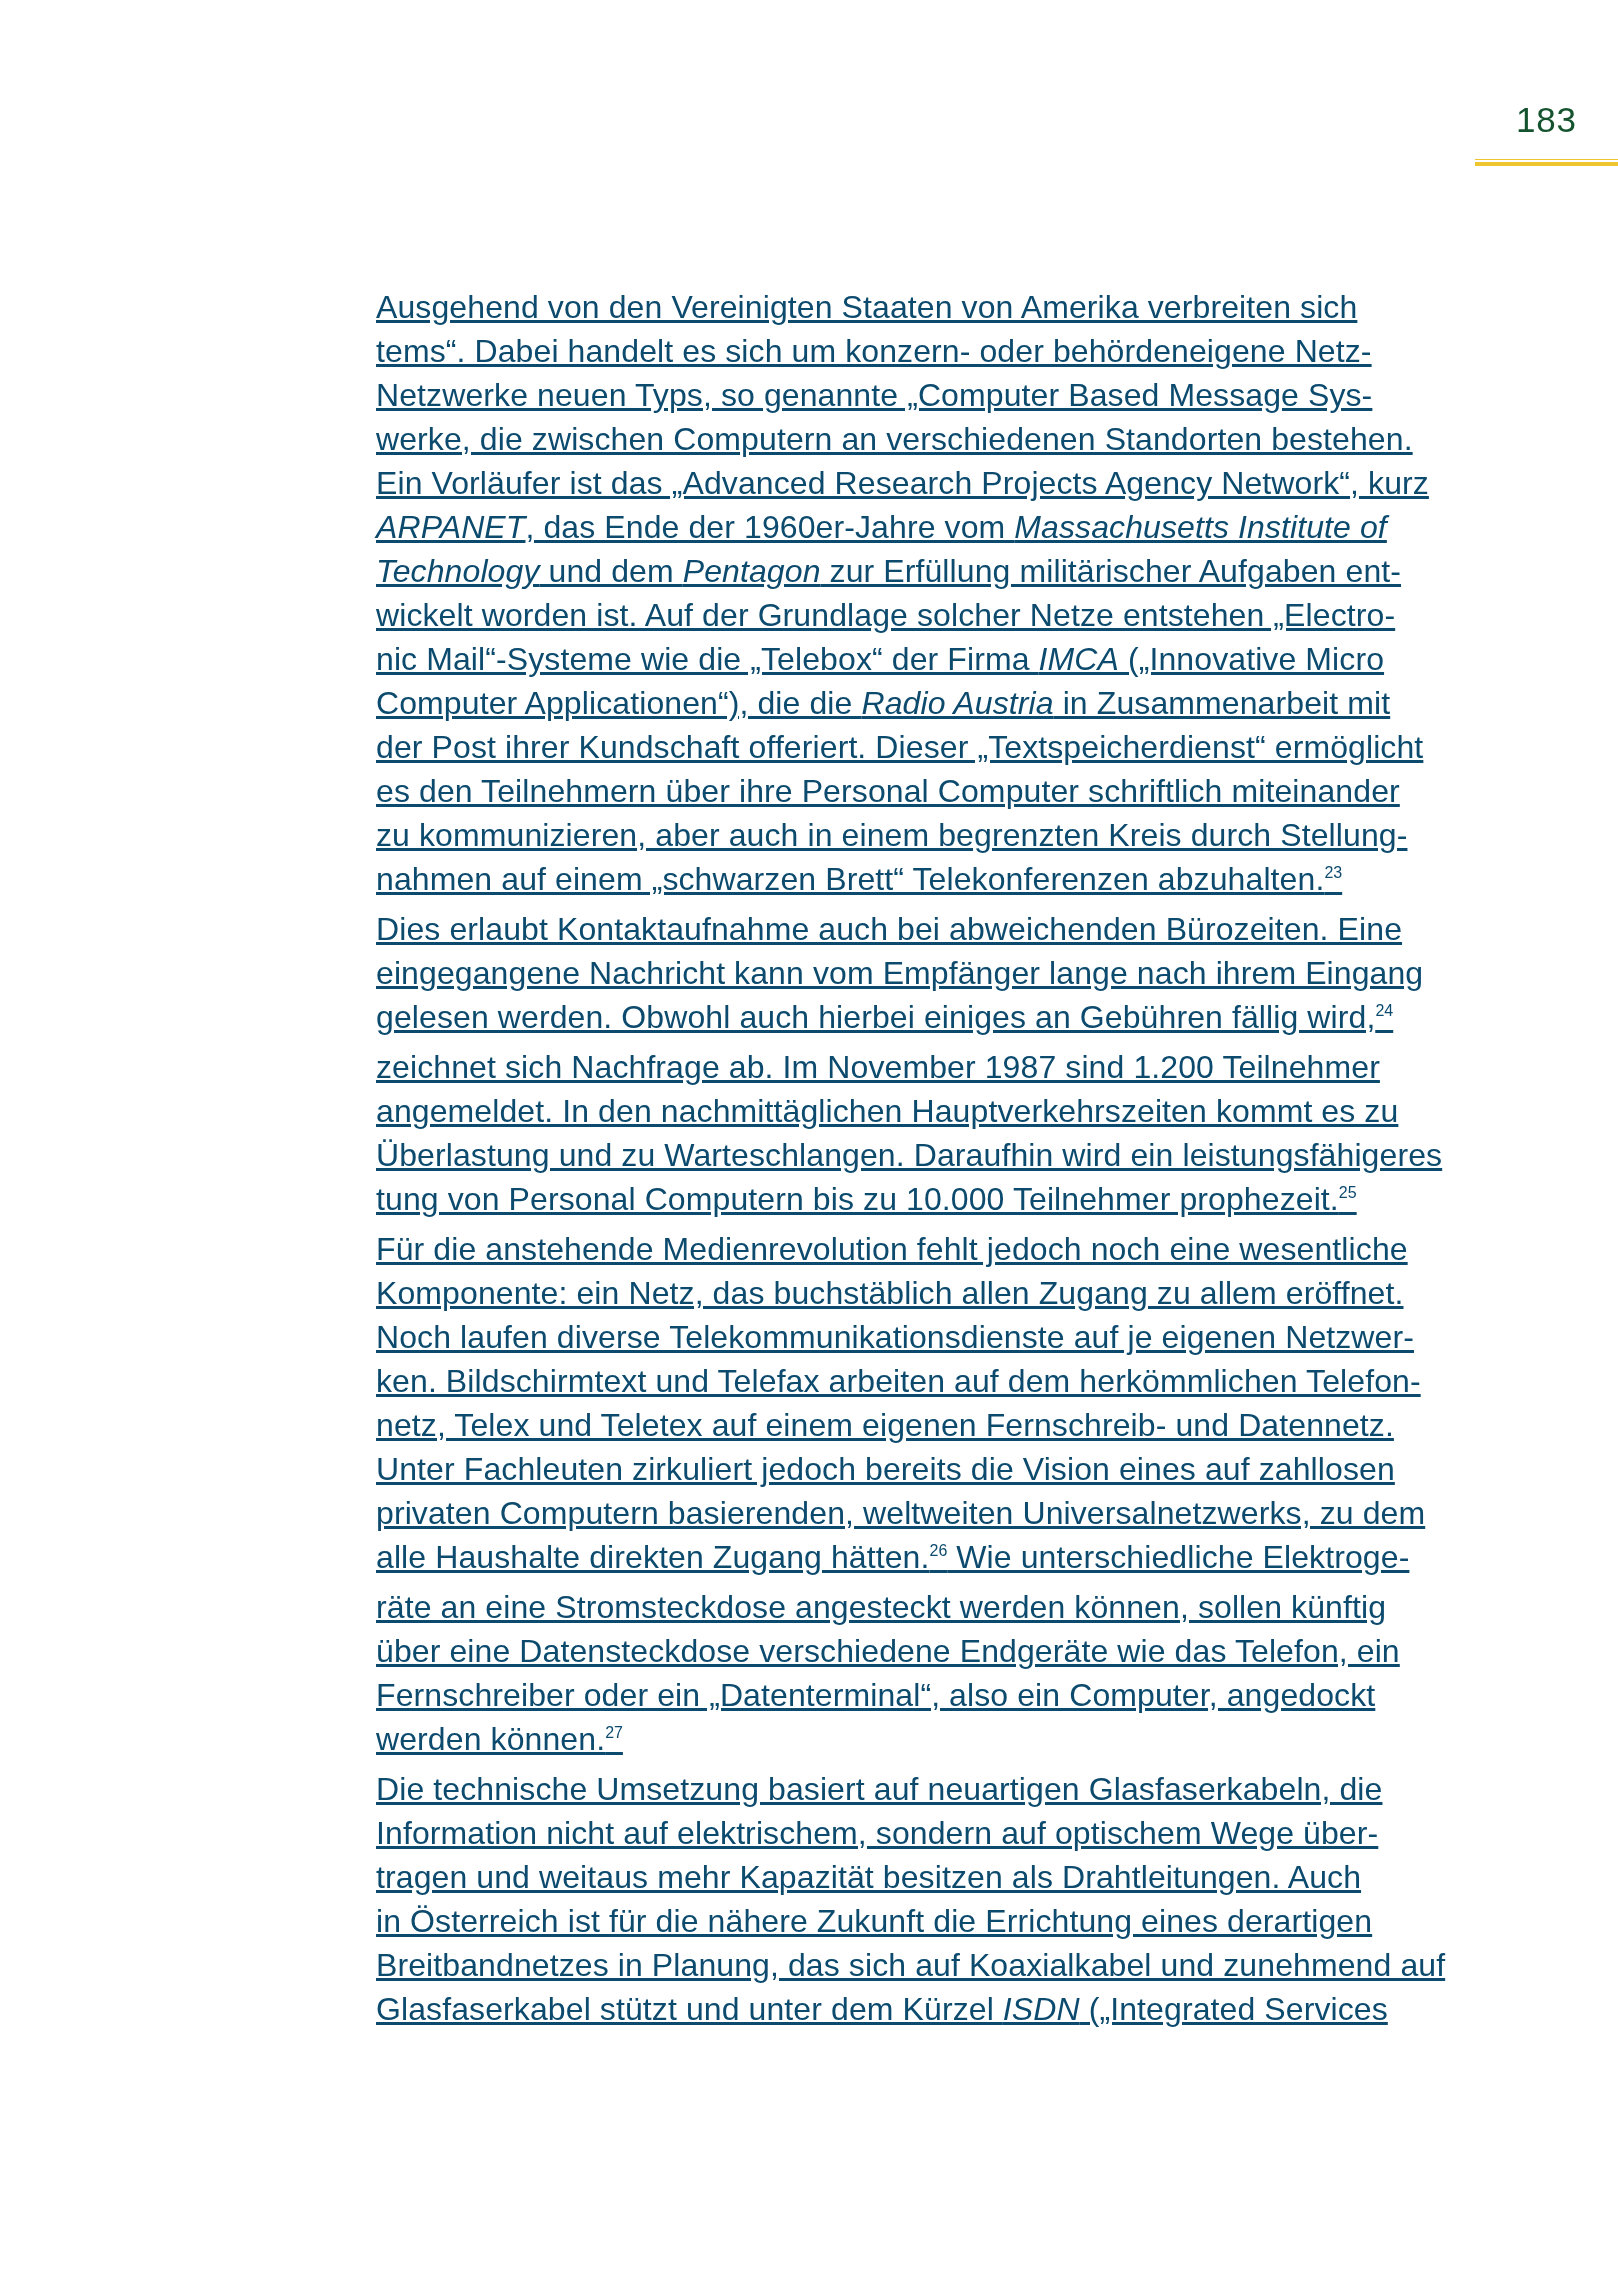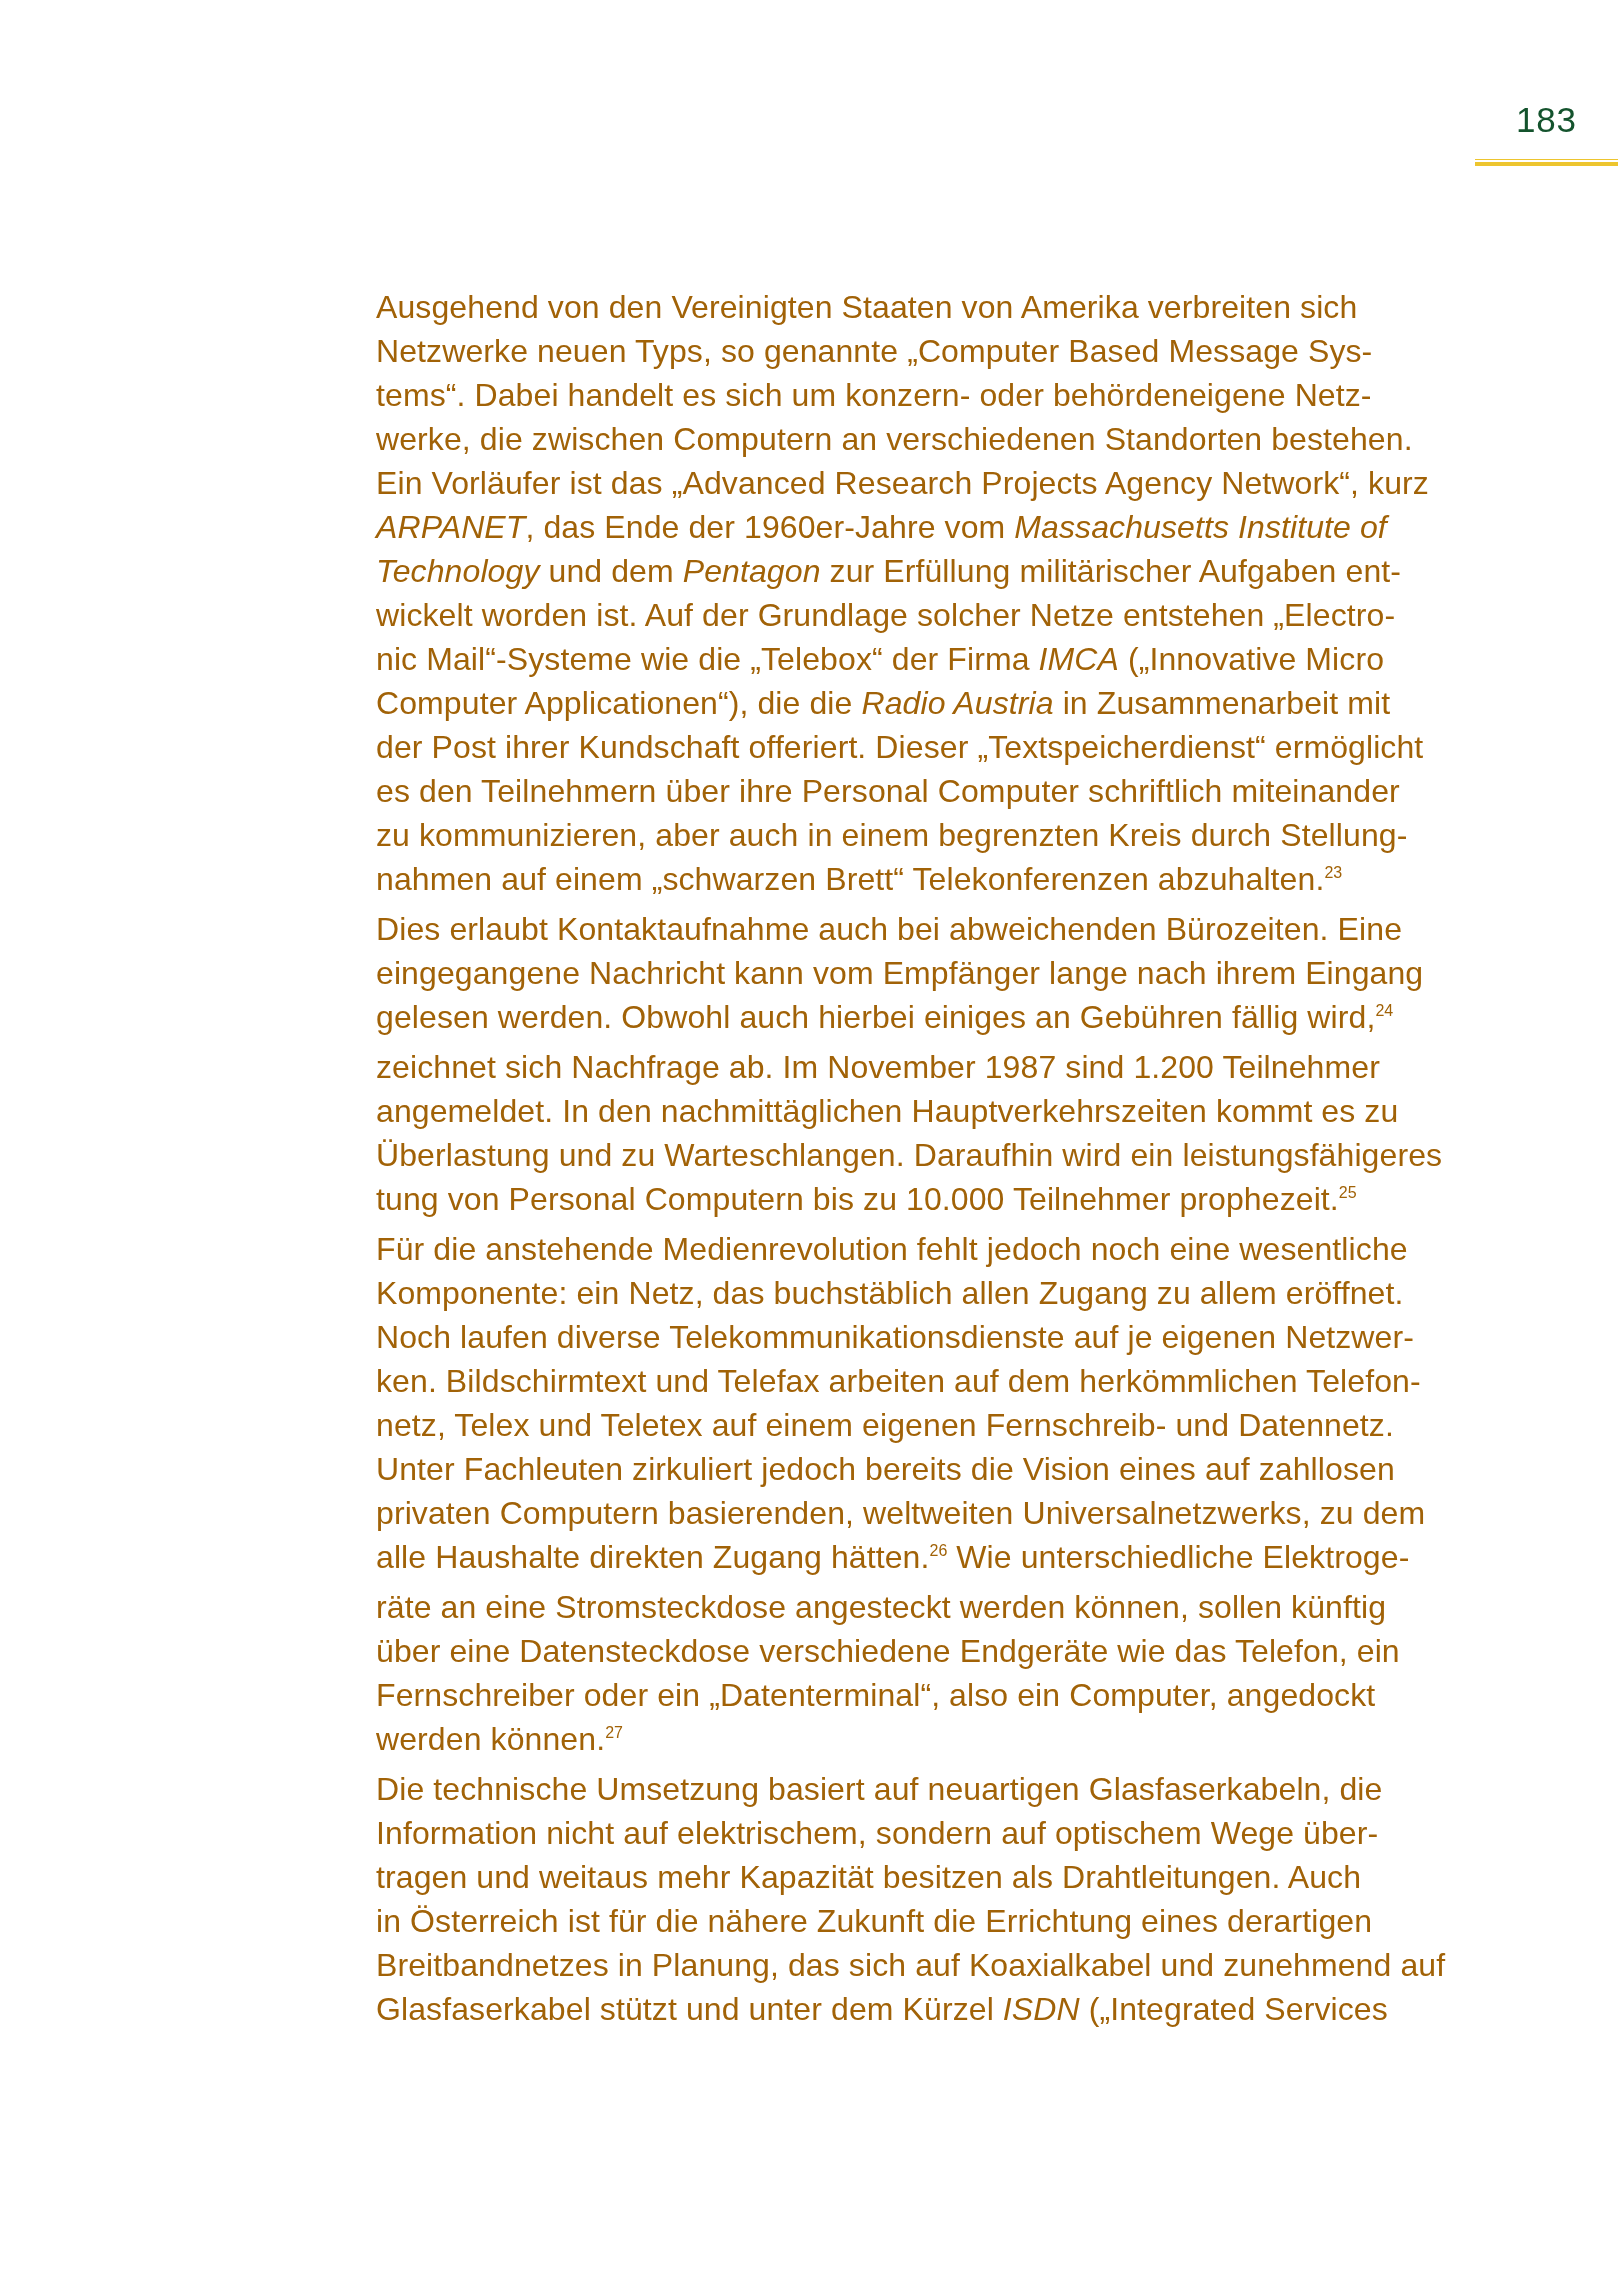--- a/index.html
+++ b/index.html
@@ -66,24 +66,24 @@
 </style>
 </head>
 <body>
 
 <div class="page">
 
   <div class="pagenum" style="color: #14532d;">183</div>
 
   <div class="rule" style="border-top-color: rgb(237, 197, 47); border-bottom-color: rgb(237, 197, 47);"></div>
 
-  <div class="textblock" style="color: #a16207;">
+  <div class="textblock" style="color: #0c4a6e; text-decoration: underline;">
       <div class="line"><span>Ausgehend von den Vereinigten Staaten von Amerika verbreiten sich</span></div>
+      <div class="line"><span>tems“. Dabei handelt es sich um konzern- oder behördeneigene Netz-</span></div>
       <div class="line"><span>Netzwerke neuen Typs, so genannte „Computer Based Message Sys-</span></div>
-      <div class="line"><span>tems“. Dabei handelt es sich um konzern- oder behördeneigene Netz-</span></div>
       <div class="line"><span>werke, die zwischen Computern an verschiedenen Standorten bestehen.</span></div>
       <div class="line"><span>Ein Vorläufer ist das „Advanced Research Projects Agency Network“, kurz</span></div>
       <div class="line"><span class="it">ARPANET</span><span>, das Ende der 1960er-Jahre vom </span><span class="it">Massachusetts Institute of</span></div>
       <div class="line"><span class="it">Technology</span><span> und dem </span><span class="it">Pentagon</span><span> zur Erfüllung militärischer Aufgaben ent-</span></div>
       <div class="line"><span>wickelt worden ist. Auf der Grundlage solcher Netze entstehen „Electro-</span></div>
       <div class="line"><span>nic Mail“-Systeme wie die „Telebox“ der Firma </span><span class="it">IMCA</span><span> („Innovative Micro</span></div>
       <div class="line"><span>Computer Applicationen“), die die </span><span class="it">Radio Austria</span><span> in Zusammenarbeit mit</span></div>
       <div class="line"><span>der Post ihrer Kundschaft offeriert. Dieser „Textspeicherdienst“ ermöglicht</span></div>
       <div class="line"><span>es den Teilnehmern über ihre Personal Computer schriftlich miteinander</span></div>
       <div class="line"><span>zu kommunizieren, aber auch in einem begrenzten Kreis durch Stellung-</span></div>

